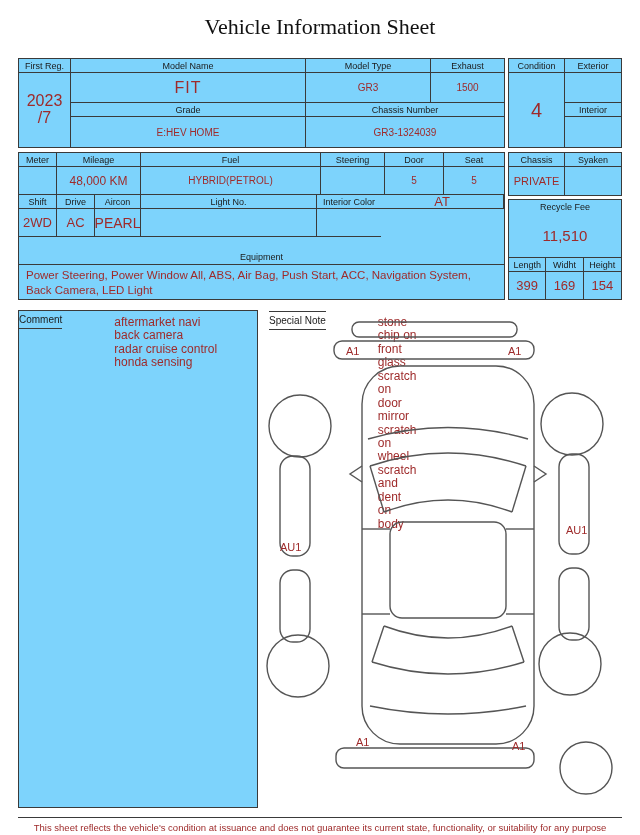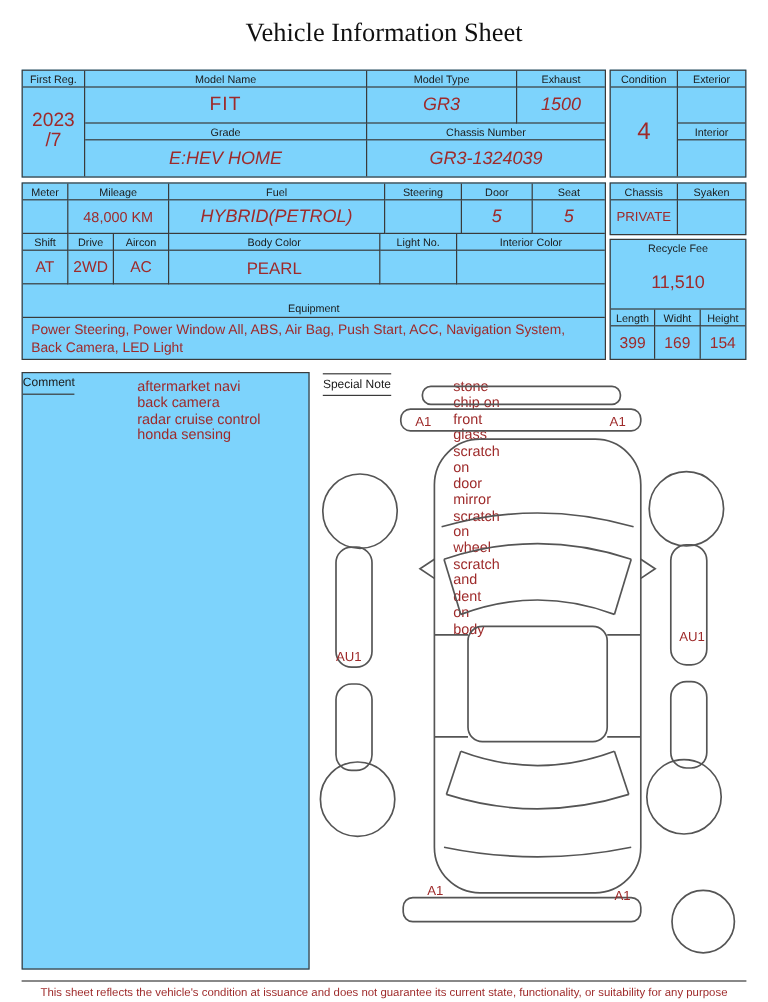--- a/index.html
+++ b/index.html
@@ -20,21 +20,21 @@
   .lbl{font-size:9px;color:#1a1a1a;white-space:nowrap;}
   .val{color:var(--accent);white-space:nowrap;}
   .br{border-right:1px solid var(--line);}
   .bb{border-bottom:1px solid var(--line);}
 
   
   #b1l{left:18px;top:58px;width:487px;height:90px;display:grid;
        grid-template-columns:52px 235px 125px 1fr;grid-template-rows:14px 30px 14px 1fr;}
   .firstreg-val{grid-column:1;grid-row:2/span 3;flex-direction:column;line-height:1.05;font-size:16px;}
   .v16{font-size:16px;letter-spacing:1px;}
-  .v15{font-size:15px;font-style:italic;}
+  .v15{font-size:10px;}
   
   #b1r{left:508px;top:58px;width:114px;height:90px;display:grid;
        grid-template-columns:56px 1fr;grid-template-rows:14px 30px 14px 1fr;}
   .cond-val{grid-column:1;grid-row:2/span 3;font-size:20px;}
 
   
   #b2l{left:18px;top:152px;width:487px;height:148px;display:flex;flex-direction:column;}
   .g1{display:grid;grid-template-columns:38px 84px 180px 64px 59px 1fr;grid-template-rows:14px 28px;}
   .g2{display:grid;grid-template-columns:38px 38px 46px 176px 64px 1fr;grid-template-rows:14px 28px;}
   .v12{font-size:12px;}
@@ -122,21 +122,20 @@
       <div class="cell val v12 br bb">48,000 KM</div>
       <div class="cell val v15 br bb">HYBRID(PETROL)</div>
       <div class="cell val br bb"></div>
       <div class="cell val v15 br bb">5</div>
       <div class="cell val v15 bb">5</div>
     </div>
     <div class="g2">
       <div class="cell lbl br bb">Shift</div>
       <div class="cell lbl br bb">Drive</div>
       <div class="cell lbl br bb">Aircon</div>
-      <div class="cell lbl br bb">Body Color</div>
       <div class="cell lbl br bb">Light No.</div>
       <div class="cell lbl bb">Interior Color</div>
 
       <div class="cell val v13 br bb">AT</div>
       <div class="cell val v13 br bb">2WD</div>
       <div class="cell val v13 br bb">AC</div>
       <div class="cell val v14 br bb">PEARL</div>
       <div class="cell val br bb"></div>
       <div class="cell val bb"></div>
     </div>

